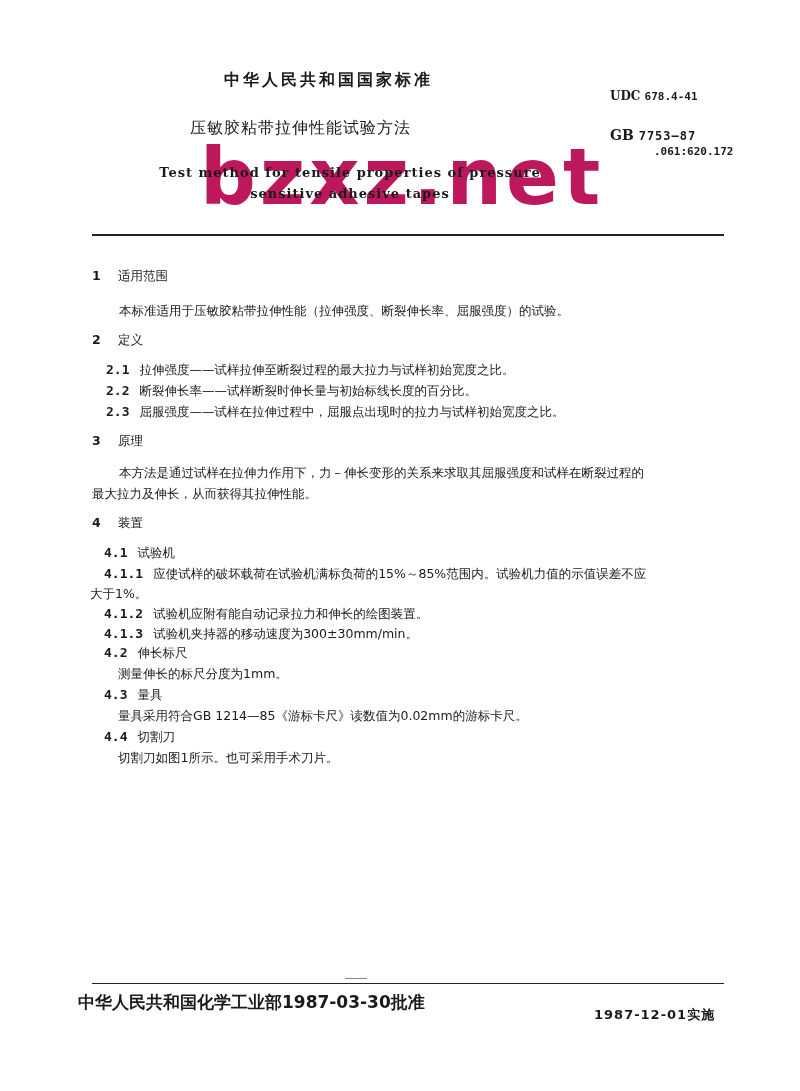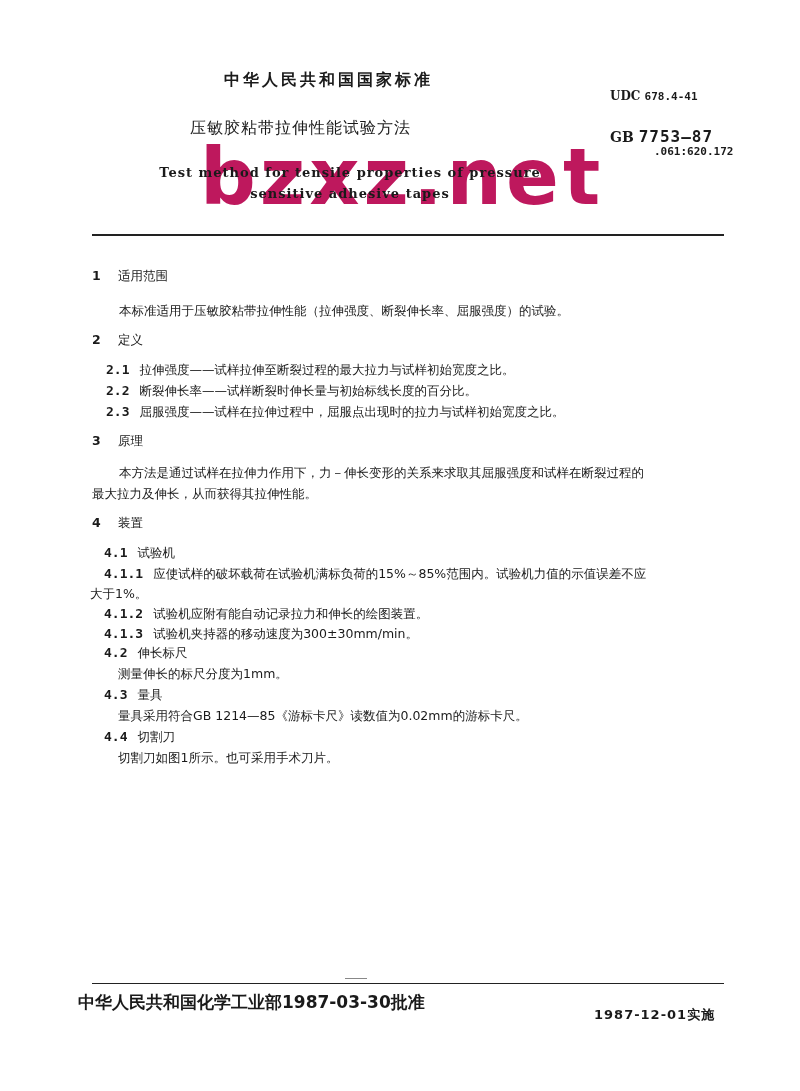--- a/index.html
+++ b/index.html
@@ -11,21 +11,21 @@
   .watermark {
     left:200px; top:138px; font-family:"DejaVu Sans", sans-serif; font-weight:bold;
     font-size:78px; letter-spacing:4px; color:#be185d; z-index:0; line-height:1;
   }
   .std-head { left:224px; top:70px; font-family:"DejaVu Sans", sans-serif; font-weight:bold; font-size:16px; letter-spacing:3px; z-index:2; }
   .udc { left:610px; top:88px; z-index:2; font-size:13px; line-height:15px; }
   .udc .lbl { font-family:"DejaVu Serif", serif; font-weight:bold; font-size:12px; }
   .udc .num { font-family:"DejaVu Sans Mono", monospace; font-weight:bold; font-size:11px; }
   .udc .line2 { padding-left:44px; font-family:"DejaVu Sans Mono", monospace; font-weight:bold; font-size:11px;margin-top:40px; }
   .gb { left:610px; top:127px; z-index:2; font-family:"DejaVu Serif", serif; font-weight:bold; font-size:14px; }
-  .gb .num { font-family:"DejaVu Sans Mono", monospace; font-size:16px; letter-spacing:1px; }
+  .gb .num { font-family:"DejaVu Sans Mono", monospace; font-size:12px; letter-spacing:1px; }
   .title-cn { left:190px; top:118px; font-family:"DejaVu Sans", sans-serif; font-size:16px; letter-spacing:1px; z-index:2; }
   .title-en { left:150px; top:162px; width:400px; text-align:center; font-family:"DejaVu Serif", serif; font-weight:bold; font-size:13px; line-height:21px; letter-spacing:1px; z-index:2; }
   .rule-top { left:92px; top:234px; width:632px; height:2px; background:#222; }
   .rule-bot { left:92px; top:983px; width:632px; height:1px; background:#222; }
   .rule-mark { left:345px; top:978px; width:22px; height:1px; background:#888; }
   .body-text { font-family:"DejaVu Sans", sans-serif; font-size:12.5px; z-index:2; white-space:nowrap; }
   .sec-num { font-family:"DejaVu Sans", sans-serif; font-weight:bold; display:inline-block; }
   .sub-num { font-family:"DejaVu Sans Mono", monospace; font-weight:bold; display:inline-block; margin-right:10px; font-size:13px; }
   .footer-left { left:78px; top:991px; font-family:"DejaVu Sans", sans-serif; font-weight:bold; font-size:17px; }
   .footer-right { left:594px; top:991px; font-family:"DejaVu Sans", sans-serif; font-weight:bold; font-size:13px; letter-spacing:1px;margin-top:15px; }

